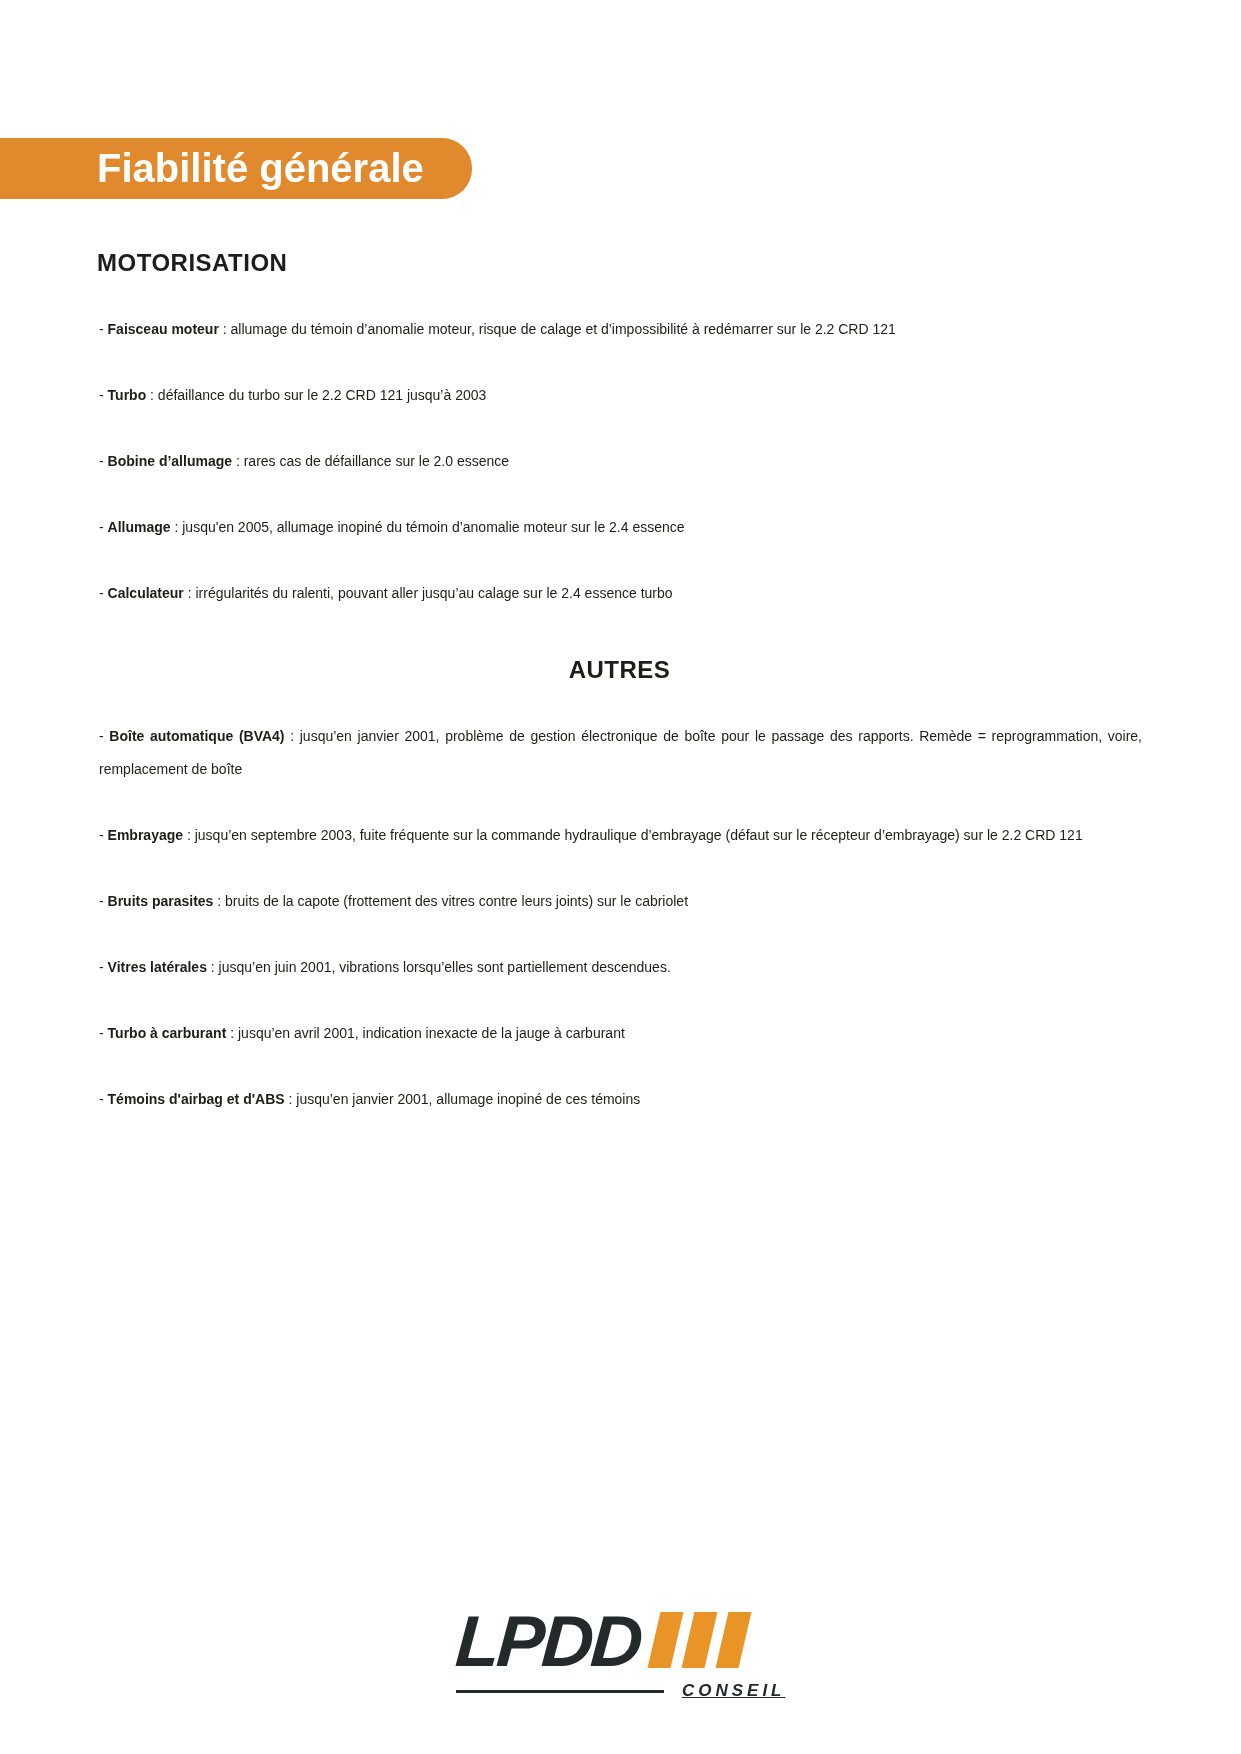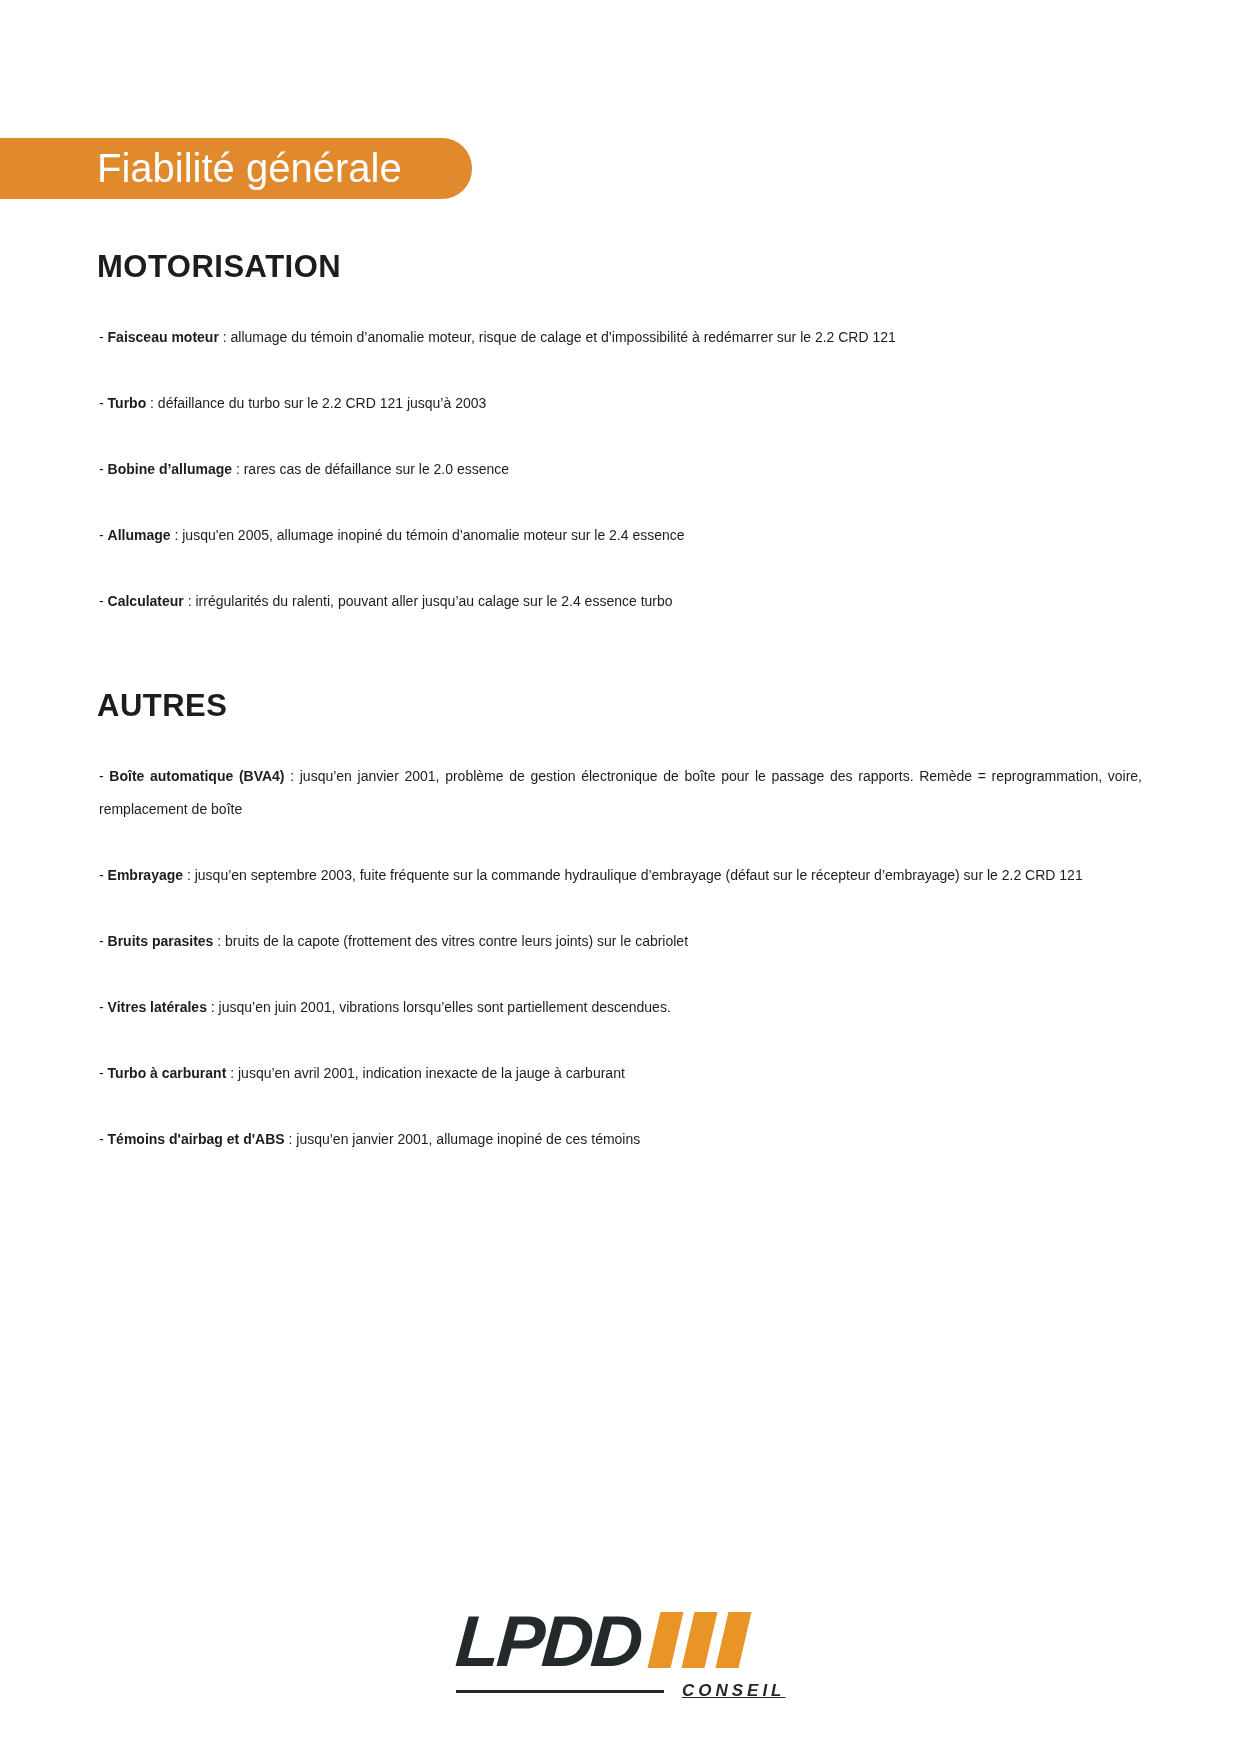--- a/index.html
+++ b/index.html
@@ -22,39 +22,40 @@
     top:138px;left:0;
     width:472px;height:61px;
     background:var(--banner-orange);
     border-radius:0 30px 30px 0;
     display:flex;align-items:center;
     padding-left:97px;
   }
   .banner-title{
     color:#ffffff;
     font-size:40px;
-    font-weight:400;
+    font-weight:700;
     letter-spacing:0;
     white-space:nowrap;
   }
   .content{
     position:absolute;
     top:199px;left:0;
     width:1241px;
     padding:0 99px 0 97px;
   }
   h2.section-heading{
-    font-size:31px;
+    font-size:24px;
     font-weight:700;
     color:var(--text);
     margin:50px 0 36px 0;
     letter-spacing:0.5px;
   }
   h2.section-heading.second{
-    margin-top:70px;
+    margin-top:46px;
+    text-align:center;
   }
   p.item{
     font-size:14px;
     line-height:33px;
     text-align:justify;
     margin:0 0 33px 2px;
     hyphens:manual;
     -webkit-hyphens:manual;
   }
   p.item .lbl{font-weight:700;}

